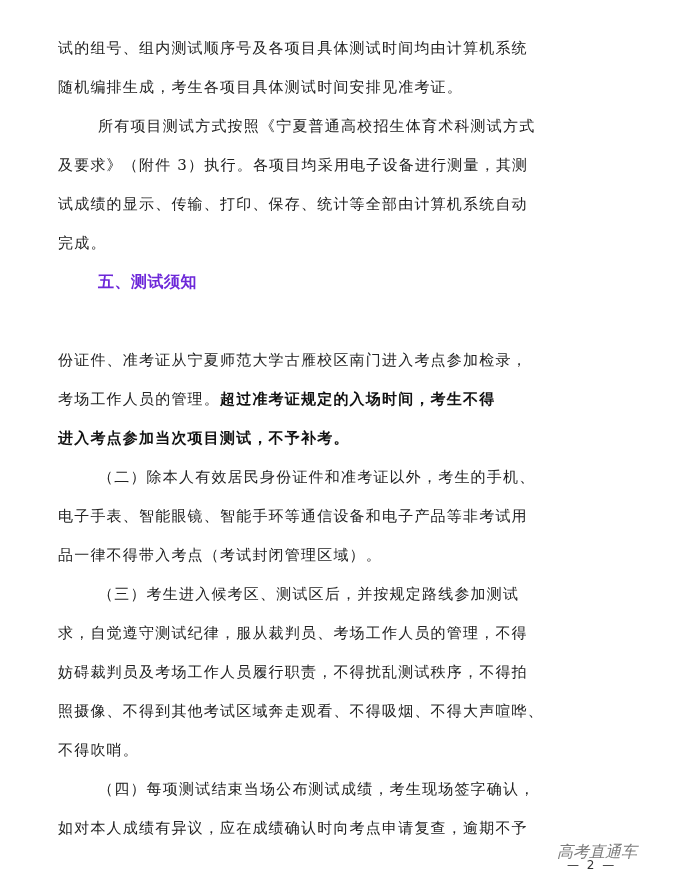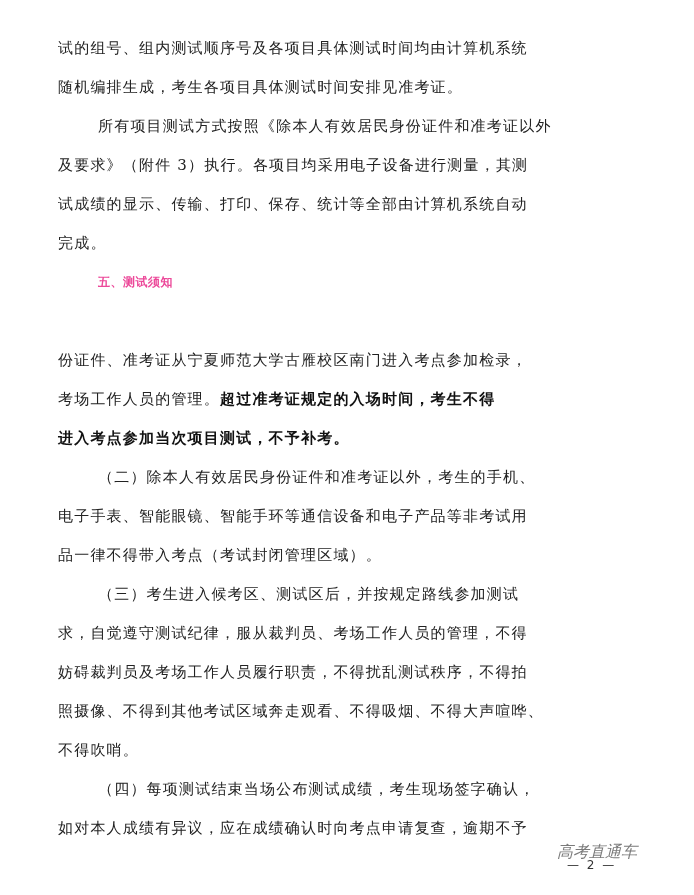--- a/index.html
+++ b/index.html
@@ -2,35 +2,35 @@
 <html><head>
   <meta charset="utf-8">
   <style>
     html, body { margin: 0; padding: 0; background: #ffffff; }
     body { width: 694px; height: 895px; position: relative; overflow: hidden;
            font-family: "DejaVu Serif", "Liberation Serif", serif; color: #1a1a1a; }
     .page { position: absolute; left: 0; top: 0; width: 694px; height: 895px; }
     .line { position: absolute; left: 58px; width: 580px; font-size: 15px; line-height: 26px;
             white-space: nowrap; letter-spacing: 1.2px; color: #222; }
     .indent { left: 98px; width: 540px; }
-    .heading { font-family: "DejaVu Sans", "Liberation Sans", sans-serif; font-weight: bold; font-size: 12px; color: #ec4899; letter-spacing: 0.5px; }
+    .heading { font-family: "DejaVu Sans", "Liberation Sans", sans-serif; font-weight: bold; font-size: 16px; color: #6d28d9; letter-spacing: 0.5px; }
     .bold { font-weight: bold; color: #111; }
     .watermark { position: absolute; left: 557px; top: 842px; font-family: "DejaVu Sans", "Liberation Sans", sans-serif;
                  font-size: 16px; color: #7a7a7a; letter-spacing: 0px; font-style: italic; }
     .page-num { position: absolute; left: 567px; top: 858px; font-family: "DejaVu Sans", "Liberation Sans", sans-serif;
                 font-size: 12px; color: #333; letter-spacing: 2px; }
   </style>
 </head>
 <body>
 
 <div class="page">
 
   <div class="line" style="top:35px">试的组号、组内测试顺序号及各项目具体测试时间均由计算机系统</div>
   <div class="line" style="top:74px">随机编排生成，考生各项目具体测试时间安排见准考证。</div>
-  <div class="line indent" style="top:113px">所有项目测试方式按照《除本人有效居民身份证件和准考证以外</div>
+  <div class="line indent" style="top:113px">所有项目测试方式按照《宁夏普通高校招生体育术科测试方式</div>
   <div class="line" style="top:152px">及要求》（附件 3）执行。各项目均采用电子设备进行测量，其测</div>
   <div class="line" style="top:191px">试成绩的显示、传输、打印、保存、统计等全部由计算机系统自动</div>
   <div class="line" style="top:230px">完成。</div>
 
   <div class="line indent heading" style="top:269px">五、测试须知</div>
 
   <div class="line" style="top:347px">份证件、准考证从宁夏师范大学古雁校区南门进入考点参加检录，</div>
   <div class="line" style="top:386px"><span>考场工作人员的管理。</span><span class="bold">超过准考证规定的入场时间，考生不得</span></div>
   <div class="line bold" style="top:425px">进入考点参加当次项目测试，不予补考。</div>
 

